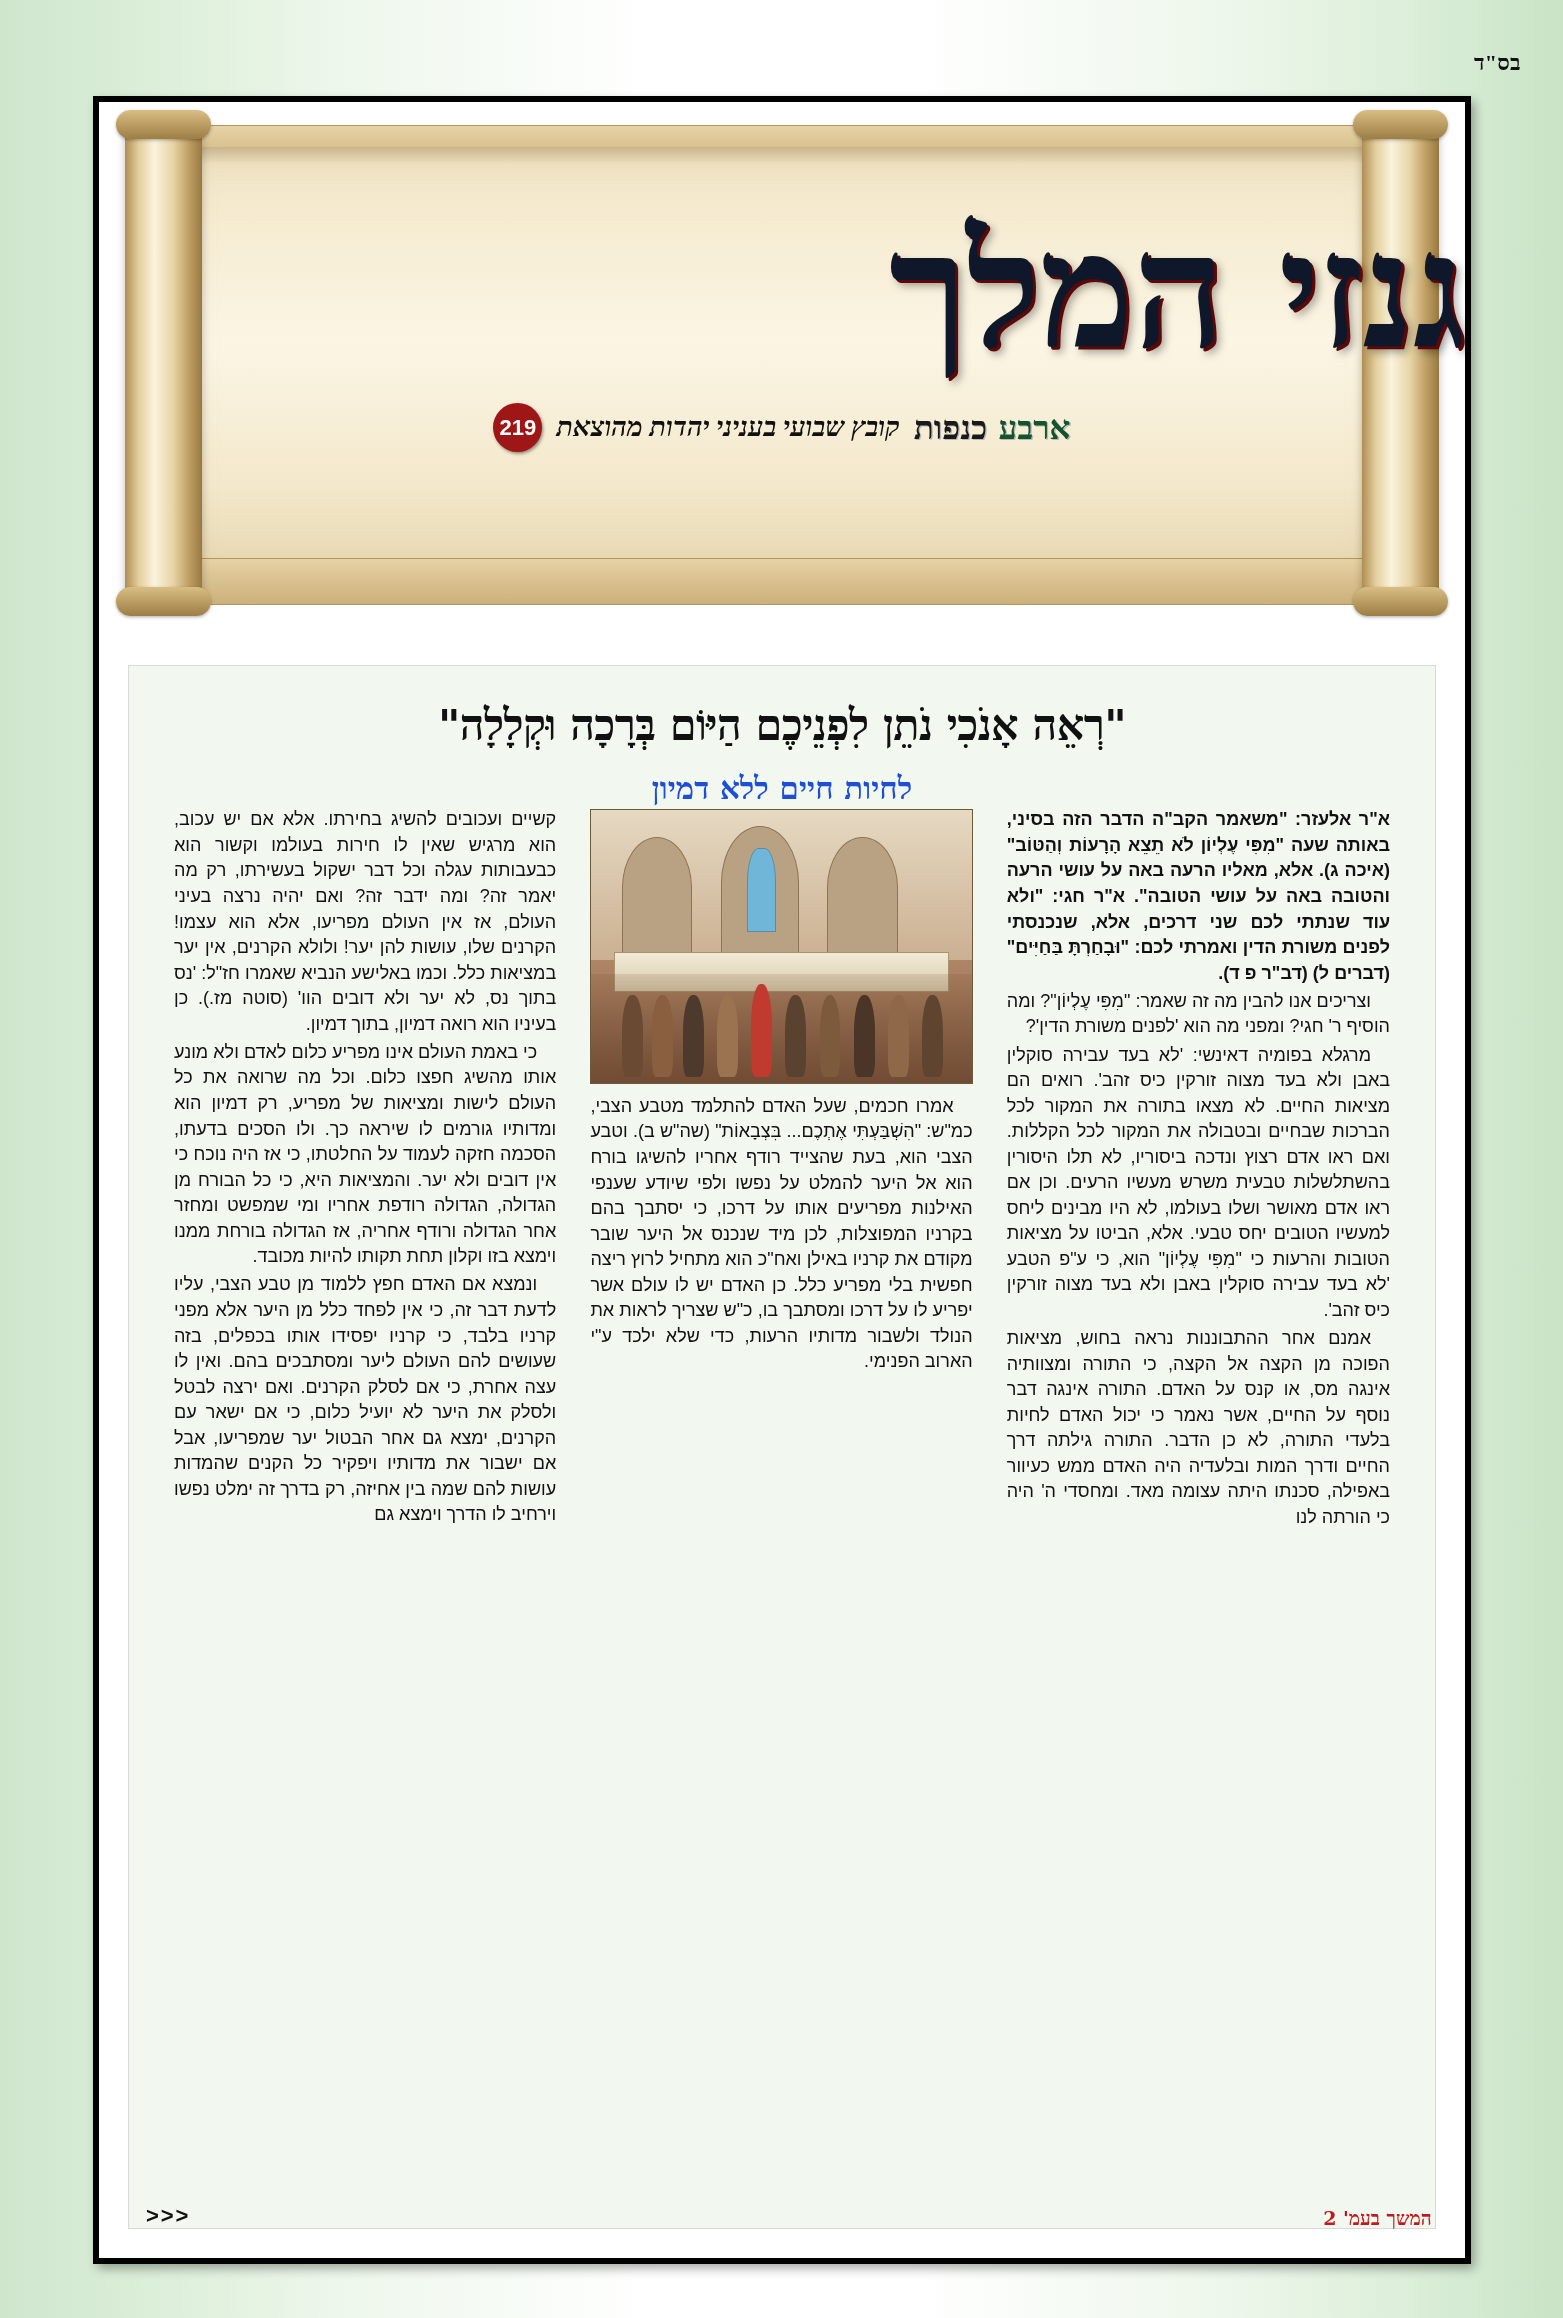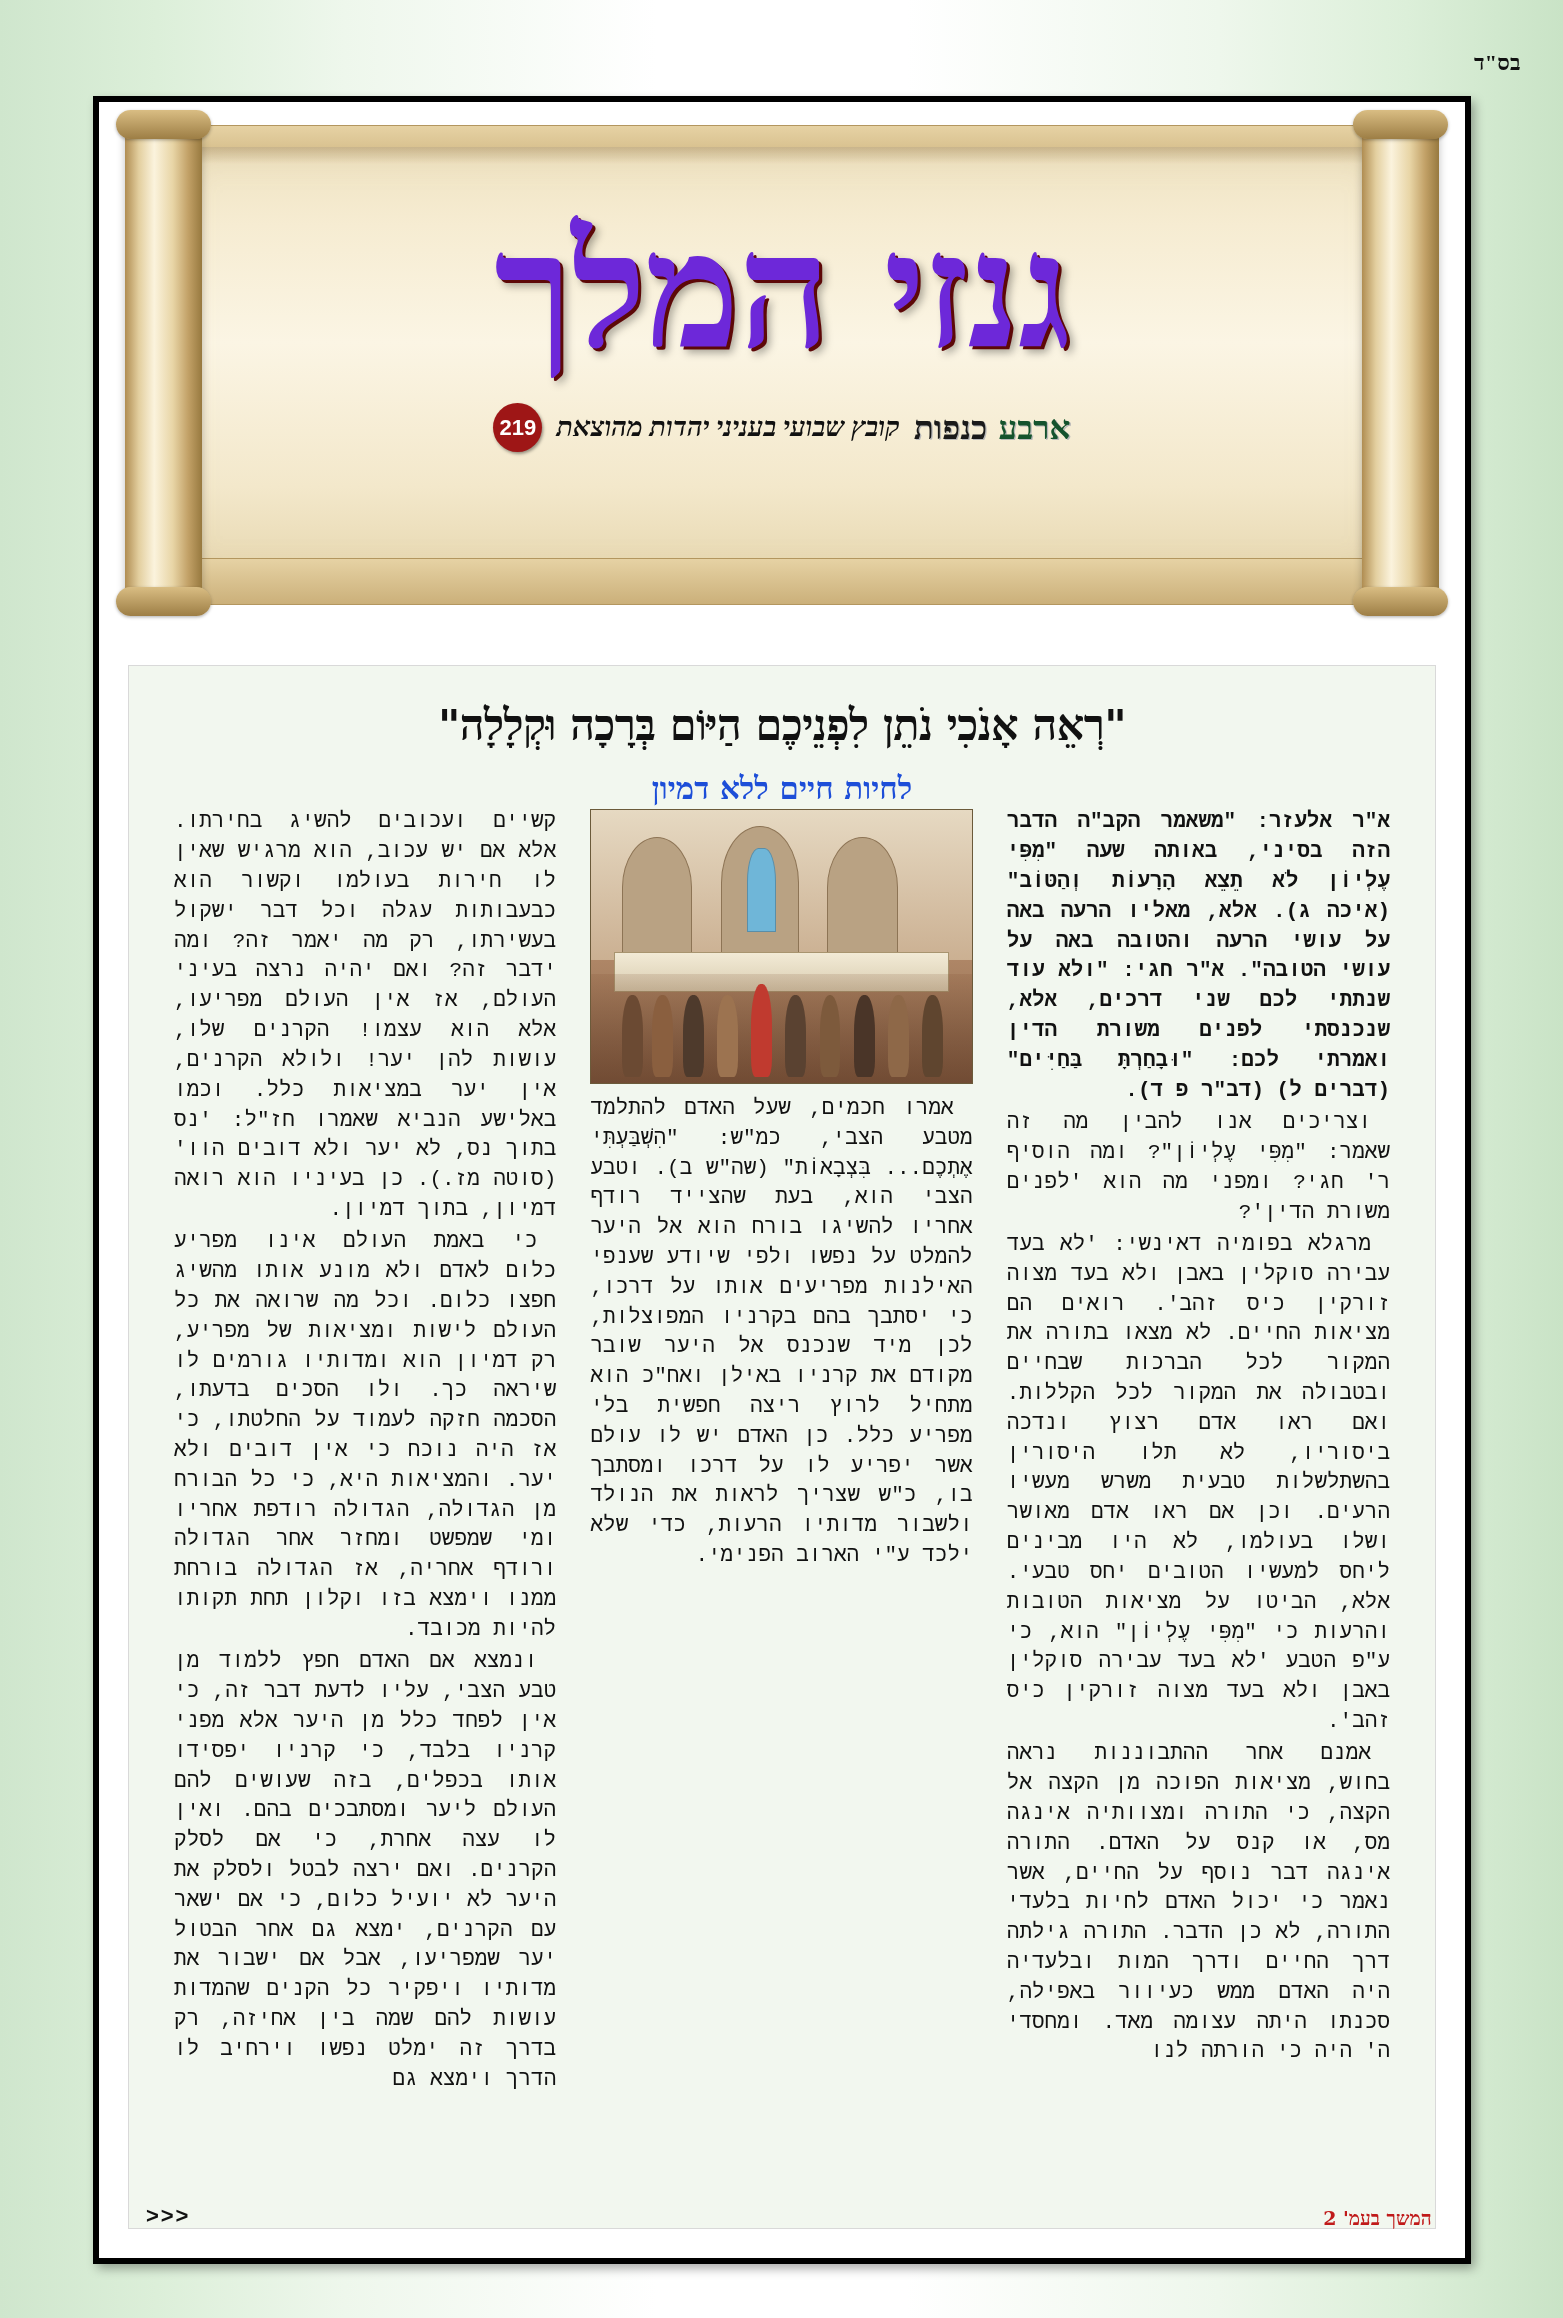--- a/index.html
+++ b/index.html
@@ -138,26 +138,26 @@
     border-bottom: 1.3px solid #b3965f;
   }
   .curl.top { top: 23px; }
   .curl.bot { bottom: 60px; }
 
   
   .mast-title {
     position: absolute;
     top: 109px;
     left: 0; right: 0;
-    text-align: center;
+    text-align: right;
     font-family: "DejaVu Serif", serif;
     font-weight: bold;
     font-size: 160px;
     line-height: 1;
-    color: #6d28d9;
+    color: #0f172a;
     letter-spacing: -1.3px;
     text-shadow:
       3.2px 3.2px 0 #5d0808,
       5.8px 5.8px 9px rgba(0,0,0,.35);
   }
 
   .mast-sub-row {
     position: absolute;
     top: 301px;
     left: 0; right: 0;
@@ -256,22 +256,22 @@
     width: 33.333%;
     box-sizing: border-box;
     padding: 0 16.6px;
     position: relative;
   }
   .col + .col {
     border-right: 0.6px solid transparent;
   }
   .col p {
     margin: 0 0 2.6px 0;
-    font-family: Liberation Mono, monospace;
-    font-size: 21px;
+    font-family: Liberation Sans, sans-serif;
+    font-size: 18px;
     line-height: 1.42;
     text-align: justify;
     text-align-last: right;
     color: #111;
     direction: rtl;
   }
   .col p.indent { text-indent: 19px; }
   .blue { color: #1d3fb5; }
   .bold { font-weight: bold; }
 

